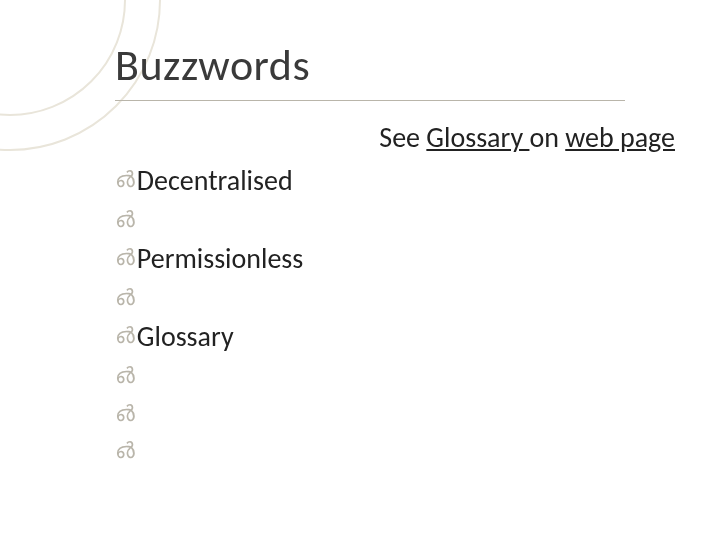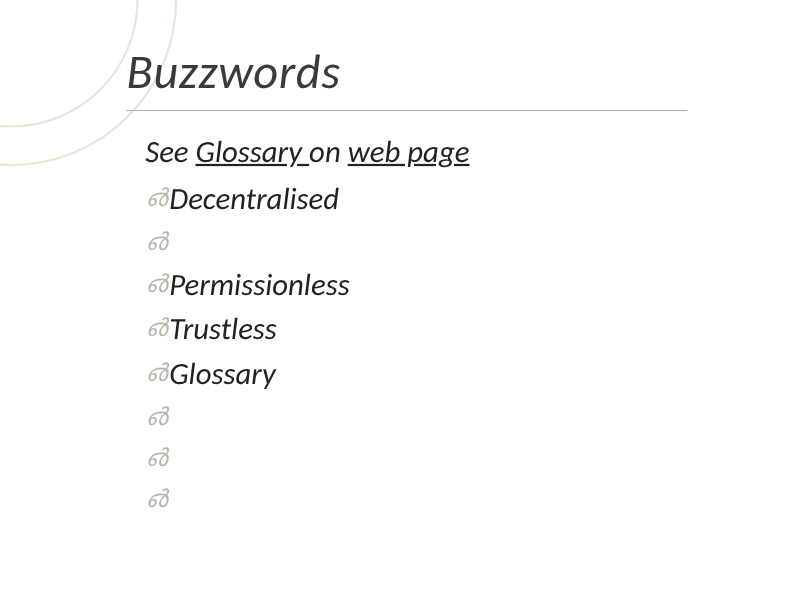--- a/index.html
+++ b/index.html
@@ -11,21 +11,20 @@
     font-family: Calibri, "Segoe UI", Arial, sans-serif;
     color: #333333;
     overflow: hidden;
     position: relative;
   }
   .slide {
     width: 636px;
     height: 540px;
     position: relative;
     box-sizing: border-box;
-    font-style: italic;
   }
   .deco {
     position: absolute;
     left: -150px;
     top: -160px;
     width: 320px;
     height: 320px;
     pointer-events: none;
   }
   .deco svg {
@@ -44,26 +43,27 @@
   .underline {
     position: absolute;
     left: 115px;
     top: 100px;
     width: 510px;
     height: 1px;
     background: #b9b5aa;
   }
   .body {
     position: absolute;
-    left: 132px;
+    left: 115px;
     top: 118px;
     width: 560px;
     font-size: 28px;
     line-height: 1.45;
     color: #222;
+    text-align: right;
   }
   .see-line {
     margin-bottom: 2px;
   }
   .link {
     text-decoration: underline;
     color: #222;
   }
   .item {
     display: flex;
@@ -107,21 +107,20 @@
         </div>
         <div class="item">
           <span class="bullet">൴</span>
         </div>
         <div class="item">
           <span class="bullet">൴</span>
           <span class="item-text">Permissionless</span>
         </div>
         <div class="item">
           <span class="bullet">൴</span>
-          <span class="item-text">Trustless</span>
         </div>
         <div class="item">
           <span class="bullet">൴</span>
           <span class="item-text">Glossary</span>
         </div>
         <div class="item">
           <span class="bullet">൴</span>
         </div>
         <div class="item">
           <span class="bullet">൴</span>

